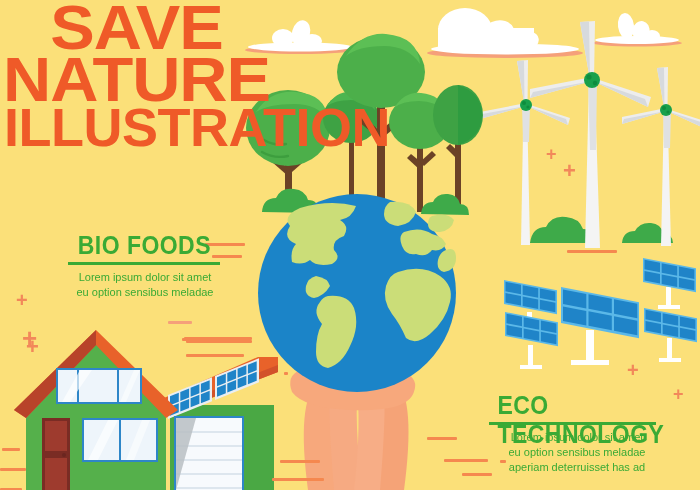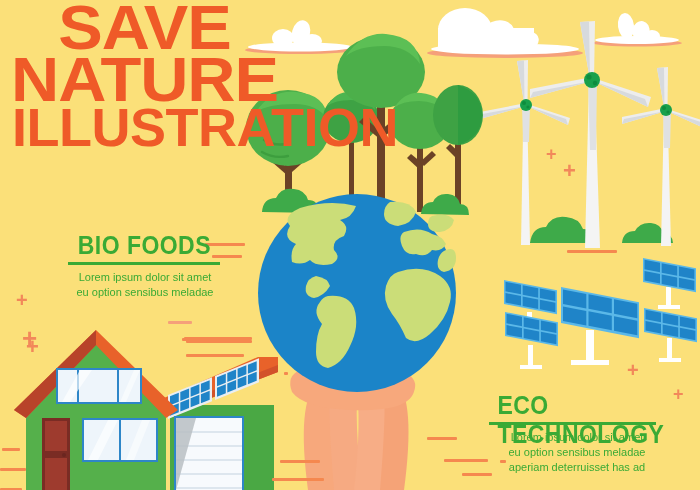--- a/index.html
+++ b/index.html
@@ -5,21 +5,21 @@
   html,body{margin:0;padding:0;}
   body{
     width:700px;height:490px;overflow:hidden;
     font-family:"Liberation Sans", sans-serif;
     background:#fbe079;
   }
   #poster{position:relative;width:700px;height:490px;overflow:hidden;background:#fbe079;}
 
   
   .headline{
-    position:absolute;left:12px;top:2px;width:265px;
+    position:absolute;left:4px;top:2px;width:265px;
     text-align:center;
     font-family:"Liberation Sans Narrow","Liberation Sans",sans-serif;
     color:#ef5a28;font-weight:bold;line-height:0.82;
     letter-spacing:-1px;
   }
   .hl1{font-size:63px;display:block;transform:scaleX(1.06);}
   .hl2{font-size:63px;display:block;transform:scaleX(1.06);}
   .hl3{font-size:54px;display:block;transform:scaleX(1.0);letter-spacing:-0.5px;}
 
   

